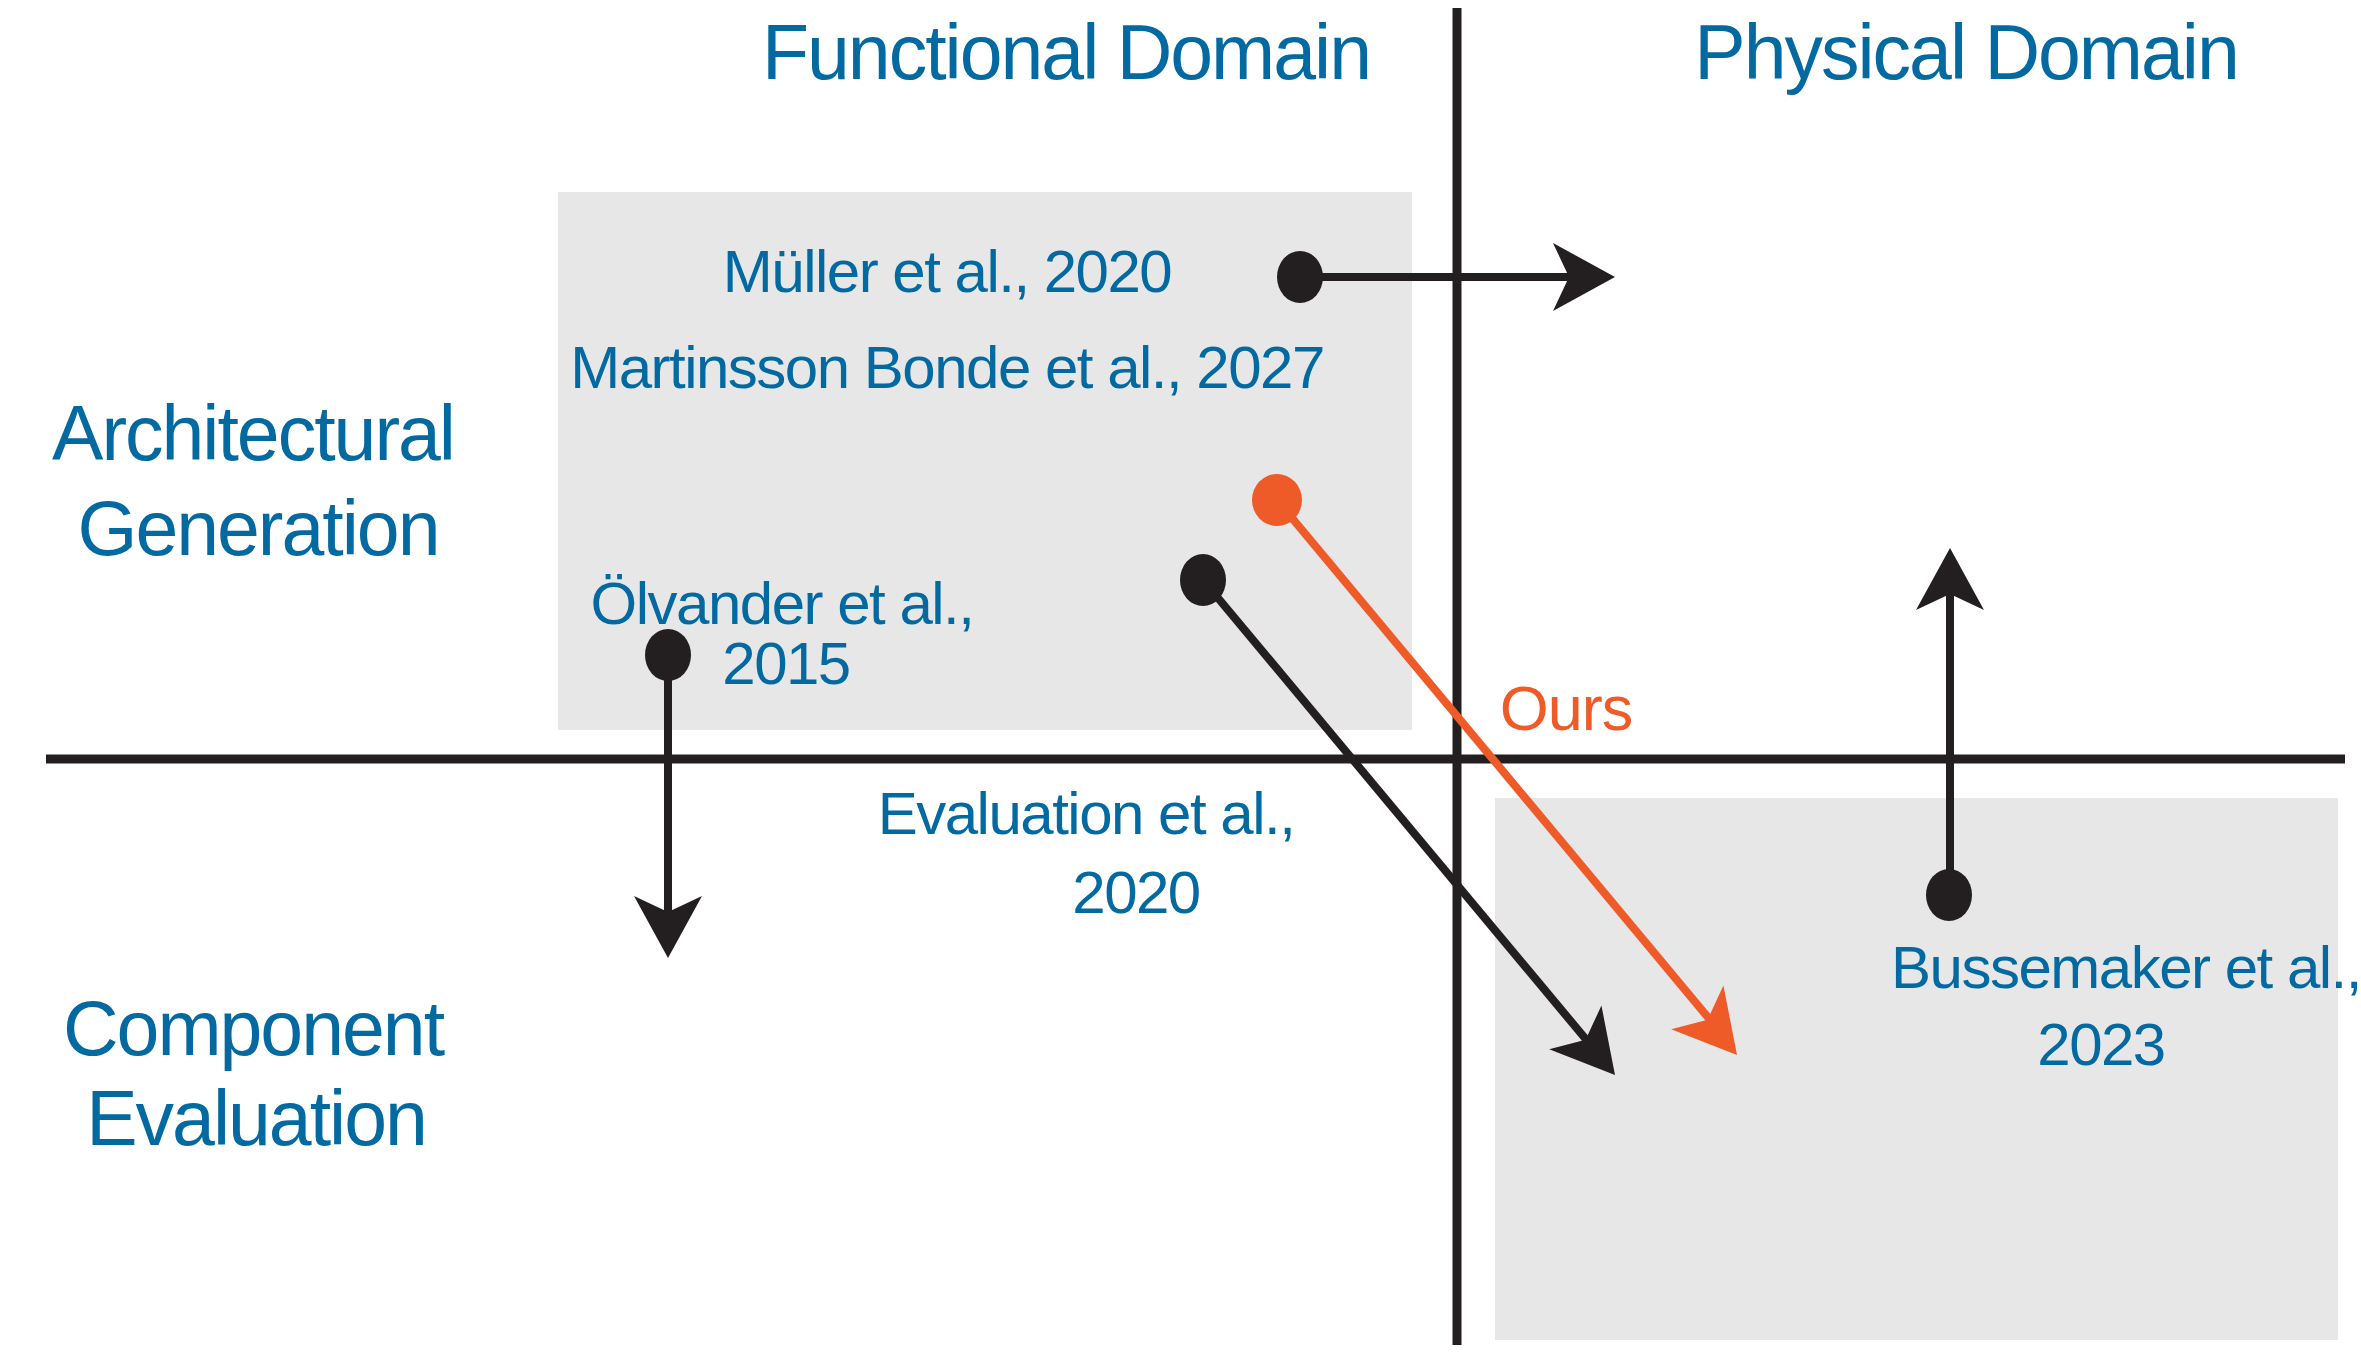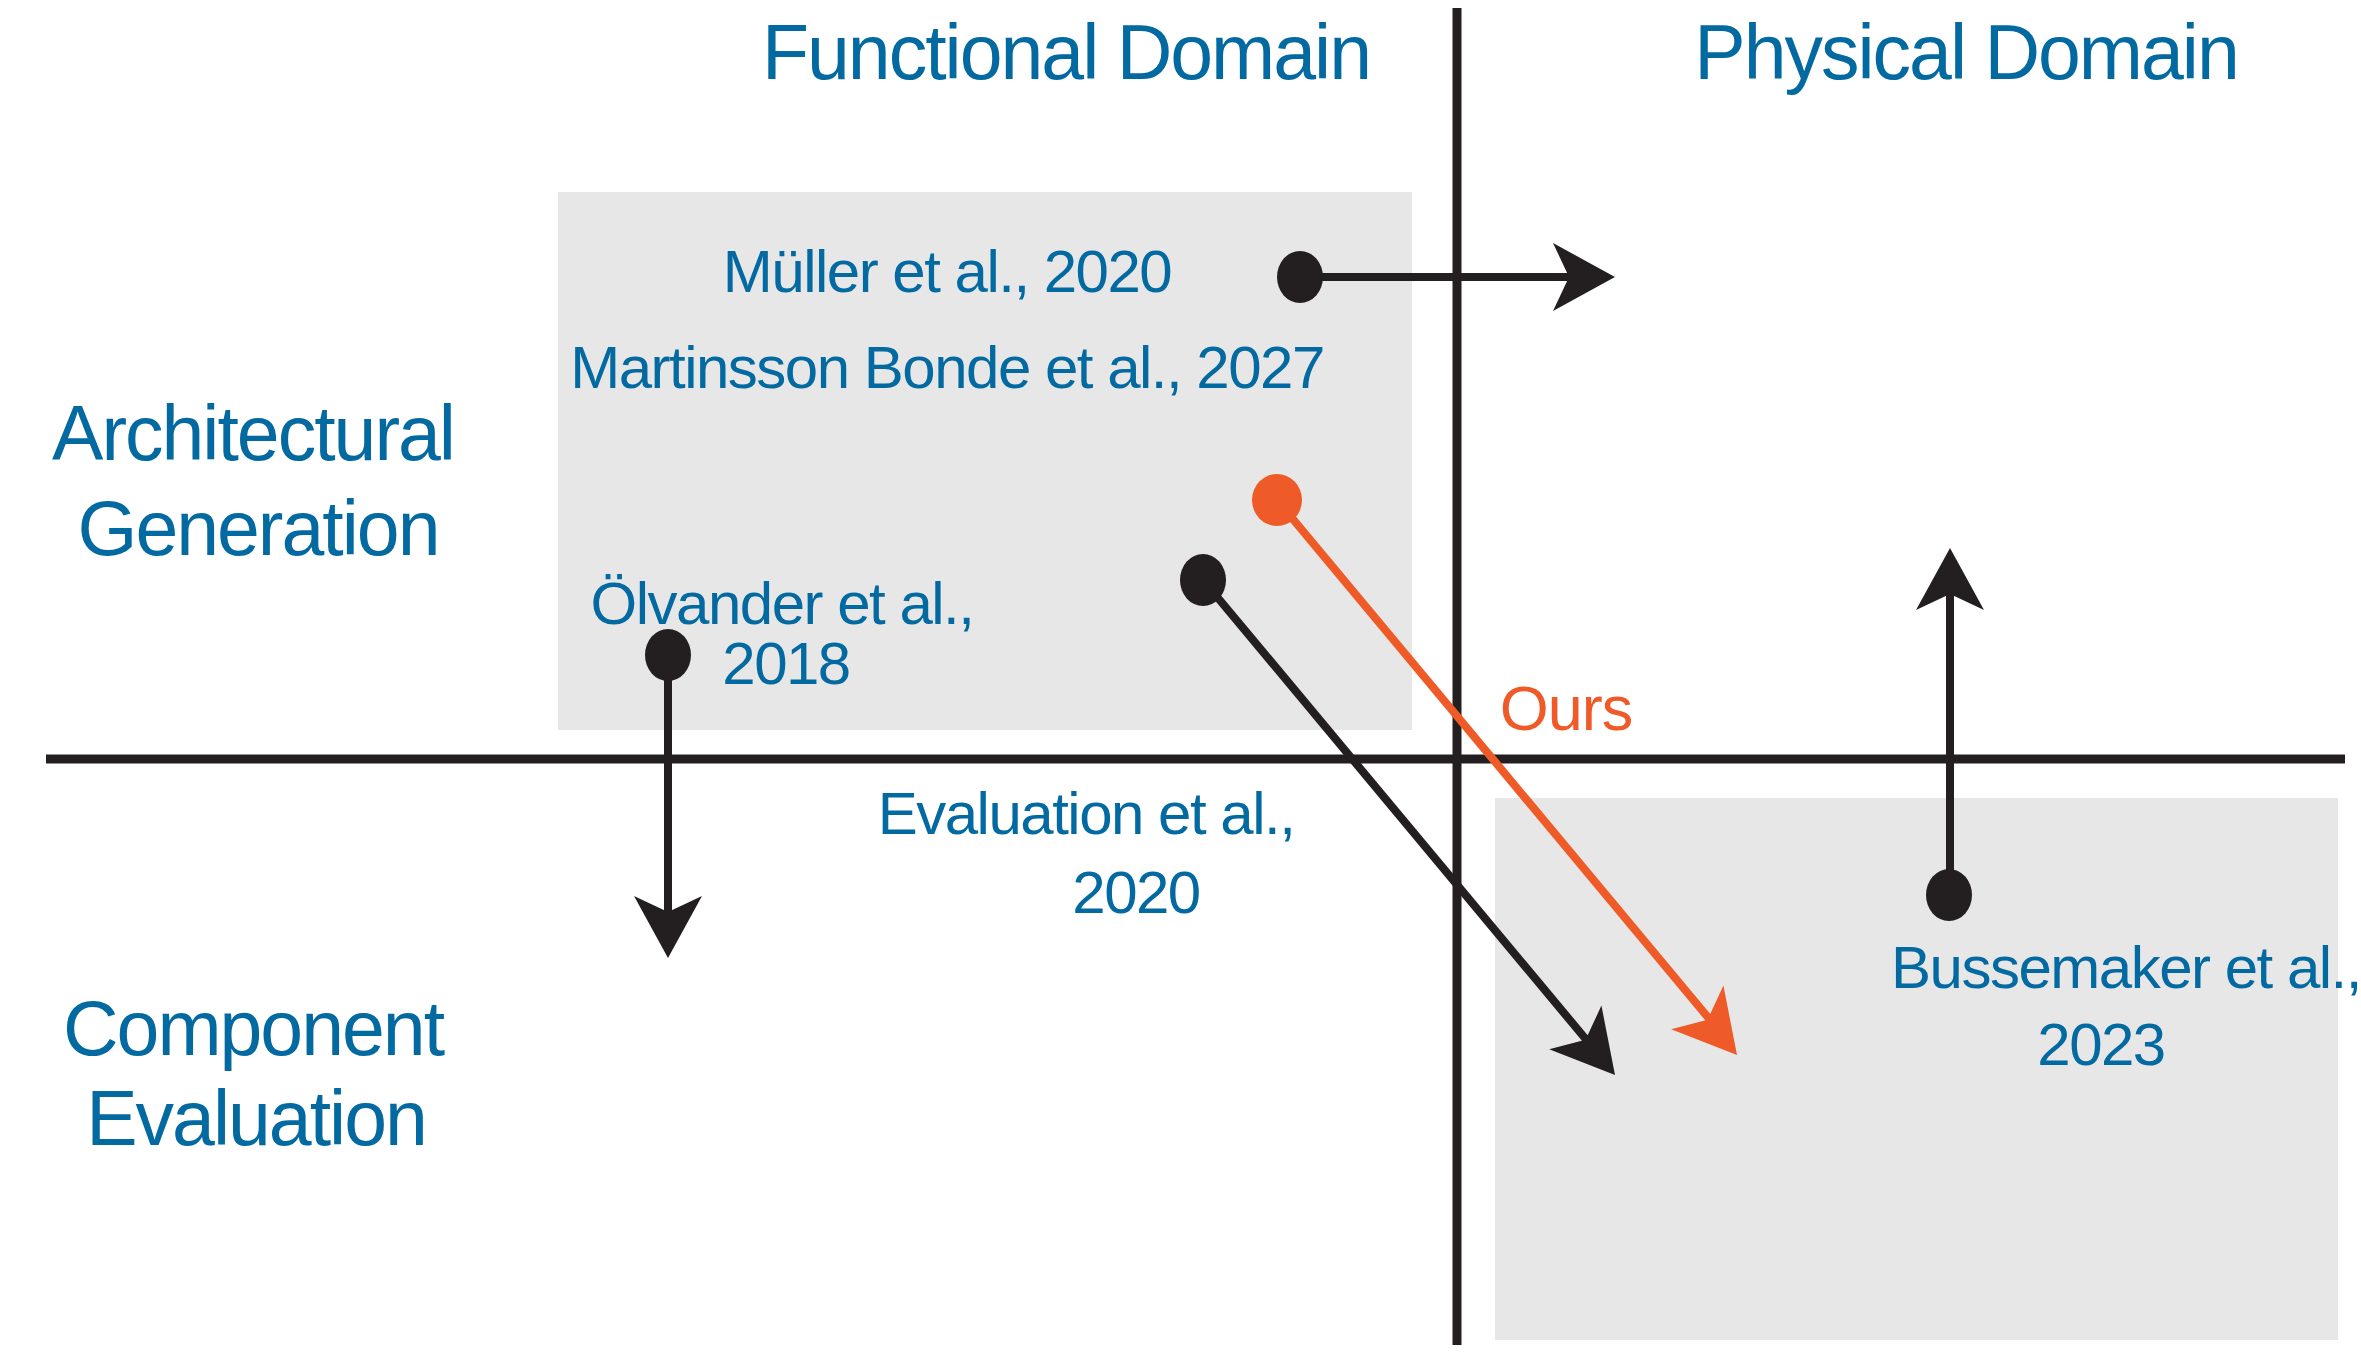--- a/index.html
+++ b/index.html
@@ -64,21 +64,21 @@
 
 <div class="lbl f-axis" style="left:253px; top:433px;">Architectural</div>
 <div class="lbl f-axis" style="left:258px; top:528px;">Generation</div>
 <div class="lbl f-axis" style="left:253px; top:1028px;">Component</div>
 <div class="lbl f-axis" style="left:256px; top:1118px;">Evaluation</div>
 
 <div class="lbl f-small" style="left:947px; top:272px;">Müller et al., 2020</div>
 <div class="lbl f-small" style="left:947px; top:368px;">Martinsson Bonde et al., 2027</div>
 
 <div class="lbl f-small" style="left:782px; top:590px;margin-top:14px;">Ölvander et al.,</div>
-<div class="lbl f-small" style="left:786px; top:664px;">2018</div>
+<div class="lbl f-small" style="left:786px; top:664px;">2015</div>
 
 <div class="lbl f-small" style="left:1086px; top:814px;">Evaluation et al.,</div>
 <div class="lbl f-small" style="left:1136px; top:893px;">2020</div>
 
 <div class="lbl f-small" style="left:2126px; top:968px;">Bussemaker et al.,</div>
 <div class="lbl f-small" style="left:2101px; top:1045px;">2023</div>
 
 <div class="lbl f-ours" style="left:1566px; top:708px;">Ours</div>
 
 </body></html>

